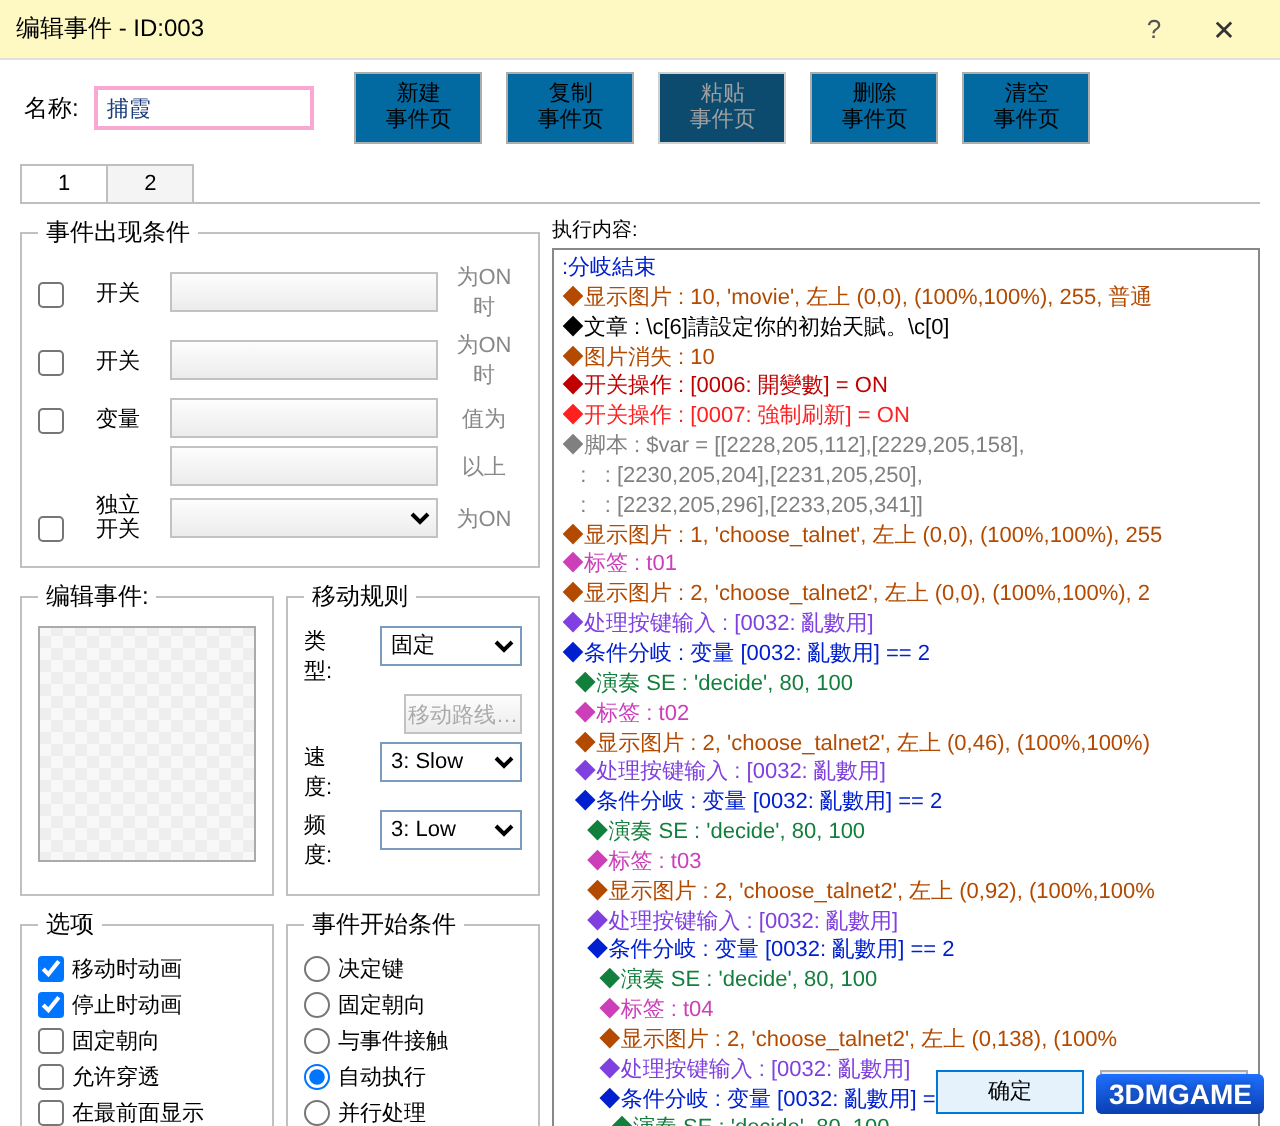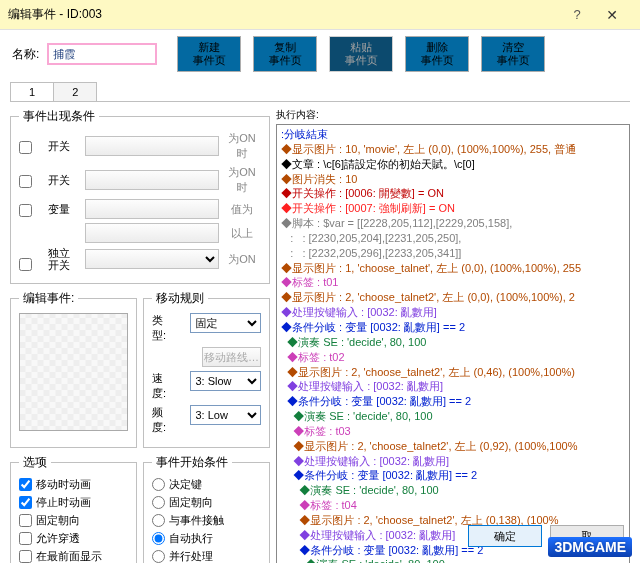--- a/index.html
+++ b/index.html
@@ -33,21 +33,21 @@
 .sel.light{border:1px solid #c2c2c2;background:linear-gradient(#fdfdfd,#ececec)}
 .rulerow{display:flex;align-items:flex-start;gap:18px;margin-bottom:4px}
 .rulerow .lbl{width:32px}
 .opts-wrap{display:flex;gap:6px}
 .optlist label{display:flex;align-items:center;gap:4px;margin-bottom:3px}
 .right{flex:1;display:flex;flex-direction:column}
 .execlabel{font-size:10px;margin-bottom:2px}
 .execbox{flex:1;border:1px solid #888;background:#fff;overflow:auto;padding:2px 4px;font-family:"MS Gothic","SimSun",monospace;font-size:11px;line-height:1.35;white-space:pre}
 .l{display:block}
 .c-bl{color:#0020d0}.c-br{color:#b34a00}.c-dr{color:#c00000}.c-rd{color:#ff2020}.c-gr{color:#808080}.c-pk{color:#cc3fb8}.c-pu{color:#8040e0}.c-gn{color:#137f3d}.c-bk{color:#000}
-.footer{position:absolute;bottom:16px;right:16px;display:flex;gap:8px;align-items:flex-start}
+.footer{position:absolute;bottom:6px;right:16px;display:flex;gap:8px;align-items:flex-start}
 .fbtn{width:74px;height:22px;border:1px solid #0078d7;background:#e5f1fb;text-align:center;line-height:20px;cursor:default}
 .fbtn.plain{border:1px solid #adadad;background:#e9e9e9}
 .watermark{position:absolute;right:8px;bottom:6px;font-weight:bold;font-size:14px;color:#fff;text-shadow:0 0 3px #1a50b8,0 0 2px #1a50b8;background:linear-gradient(#1e70ff,#0b3fb0);padding:2px 6px;border-radius:3px;z-index:5;pointer-events:none}
 </style>
 </head>
 <body>
 
 <div class="titlebar">
   <span class="title">编辑事件 - ID:003</span>
   <span class="help">?</span>

